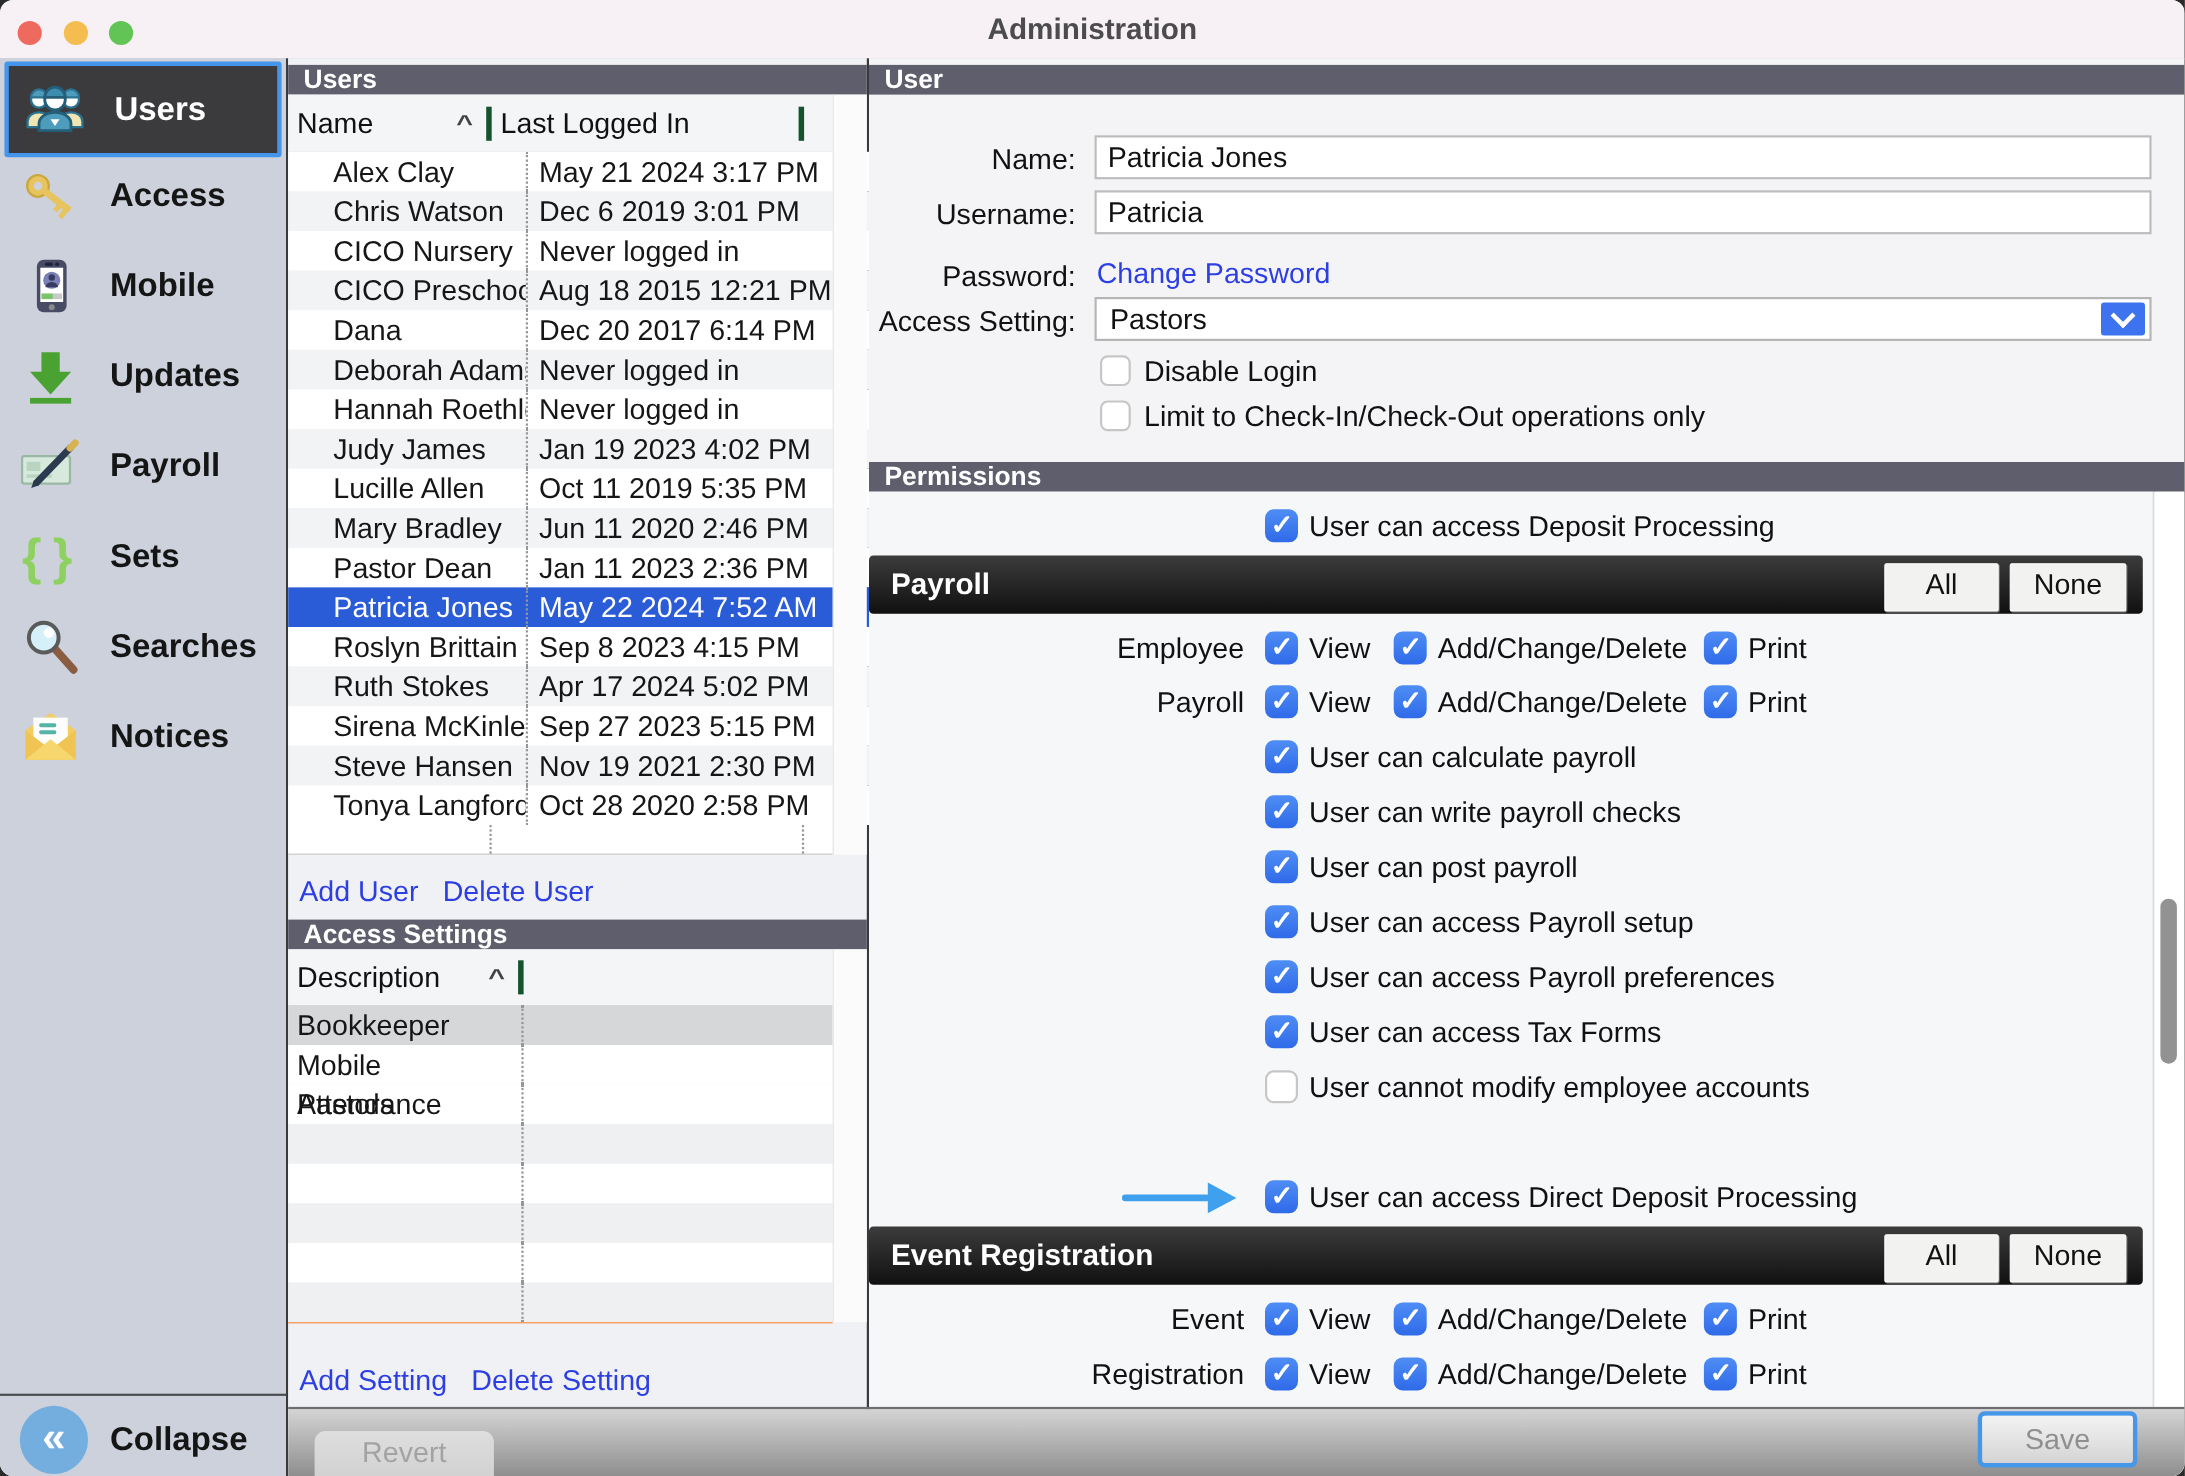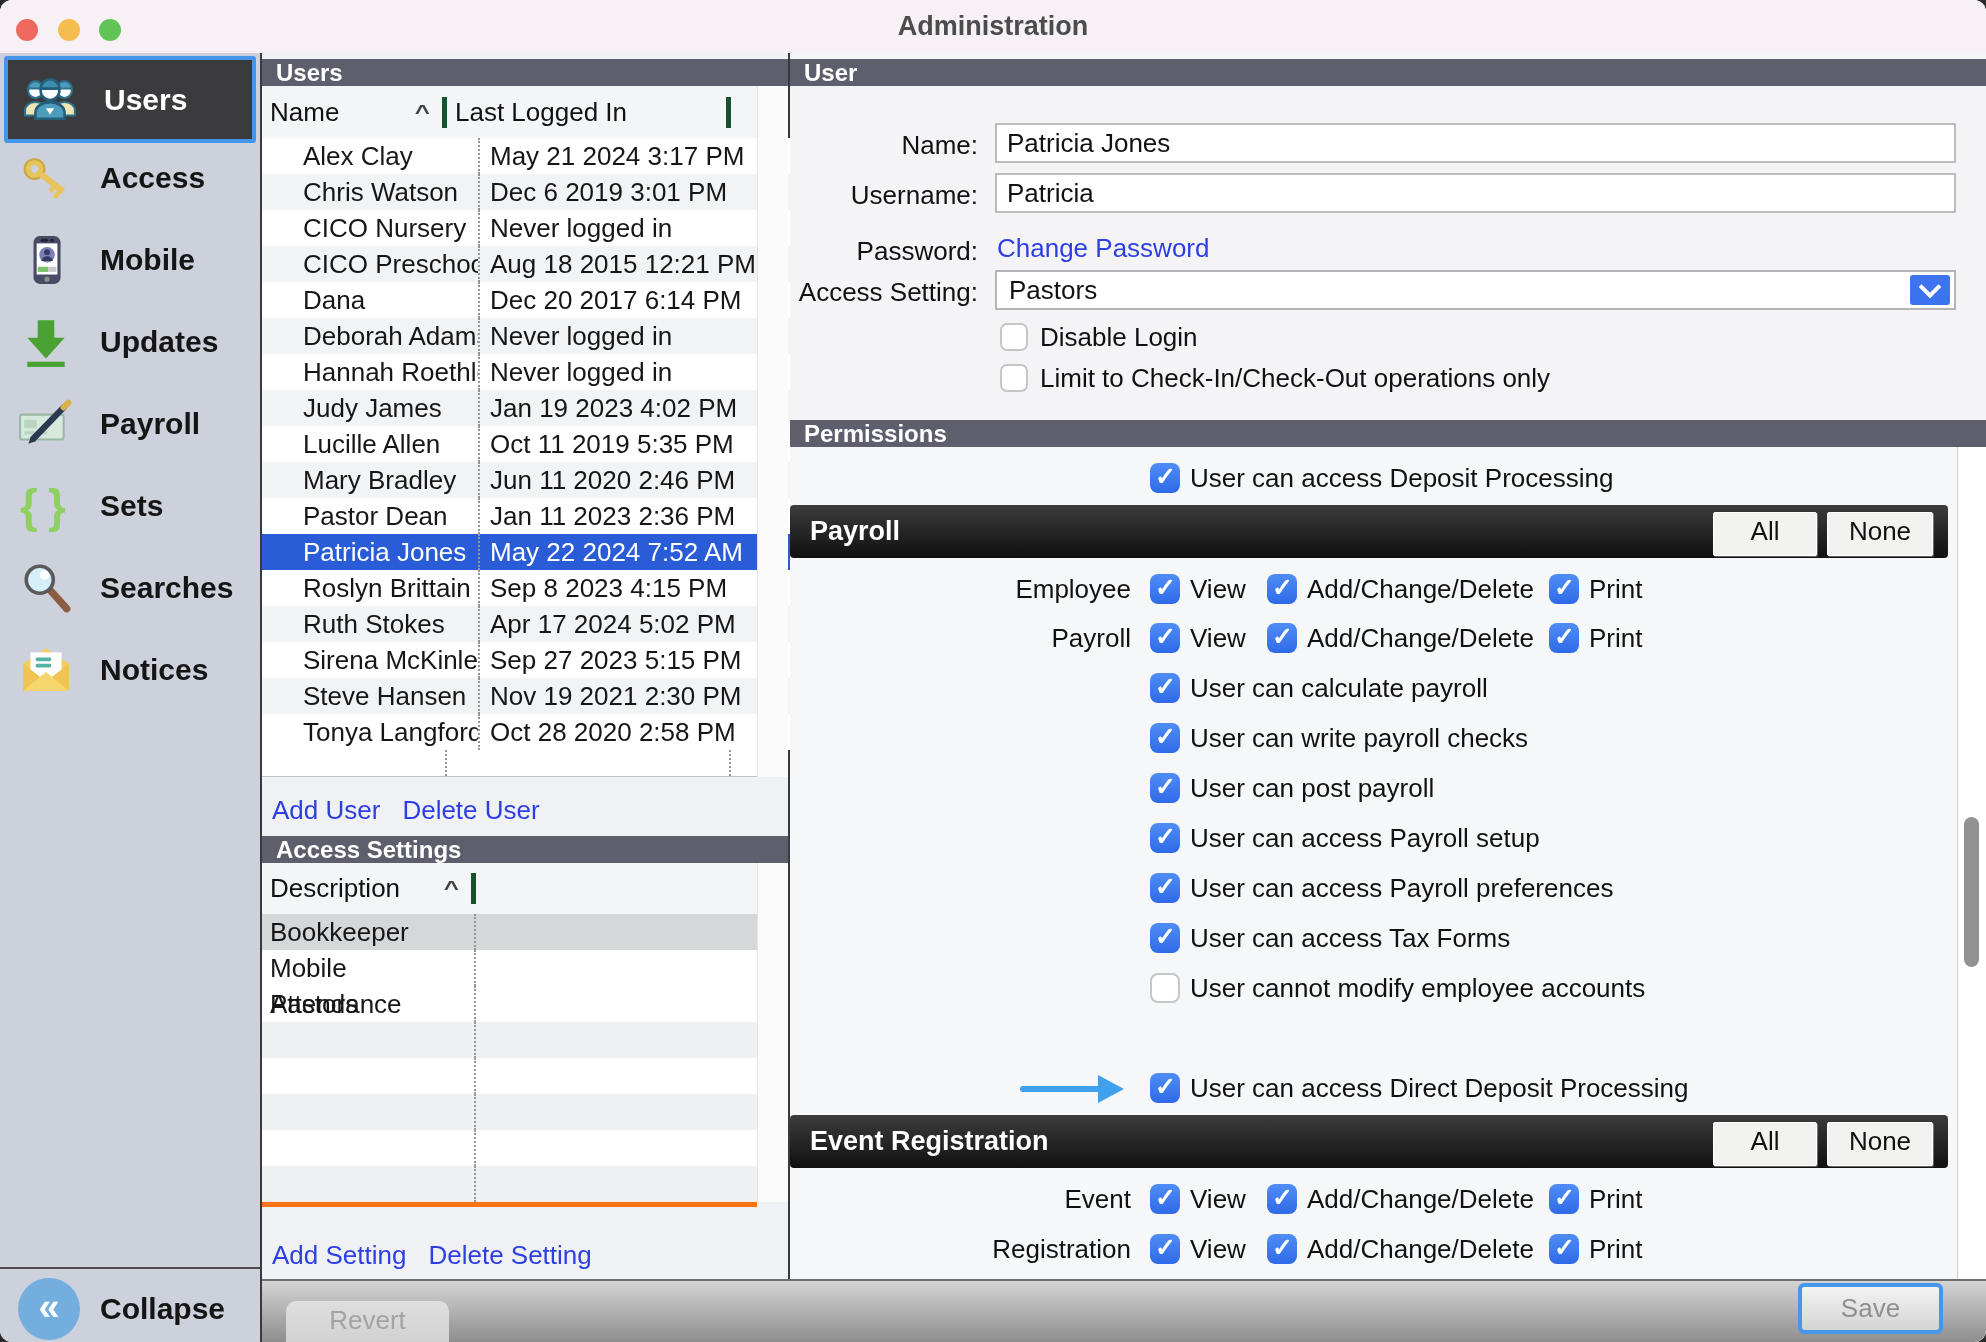--- a/index.html
+++ b/index.html
@@ -33,21 +33,21 @@
   .u-row:nth-child(odd){background:#ffffff;}
   .u-row.selected{background:#2b5cd7 !important;color:#fff;}
   .c1{width:185px;padding-left:8px;box-sizing:border-box;border-right:2px dotted #969696;overflow:hidden;white-space:nowrap;}
   .c2{width:284px;padding-left:10px;box-sizing:border-box;border-right:2px dotted #969696;overflow:hidden;white-space:nowrap;}
   .c3{flex:1;}
   #u-rows{position:absolute;left:0;top:85px;width:495px;}
   #u-empty{position:absolute;left:0;top:697px;width:495px;height:26px;background:#fff;border-bottom:1px solid #c4c4c4;display:flex;}
   .gutter{position:absolute;left:495px;width:31px;background:#fbfbfc;border-left:1px solid #e4e4e4;box-sizing:border-box;}
   .links{position:absolute;display:flex;gap:22px;font-size:26px;color:#2d3fe3;font-weight:500;}
   .links span{cursor:pointer;}
-  #s-rows{position:absolute;left:0;top:861px;width:495px;border-bottom:5px solid #f97316;}
+  #s-rows{position:absolute;left:0;top:861px;width:495px;border-bottom:1px solid #f97316;}
   .s-row{display:flex;width:495px;height:36px;line-height:36px;font-size:26px;color:#161616;background:#fff;}
   .s-row.alt{background:#eef0f2;}
   .s-row.sel{background:#d6d7d9;}
   .sc1{width:214px;padding-left:8px;box-sizing:border-box;border-right:2px dotted #969696;}
   .sc2{flex:1;}
   
   #right{position:absolute;left:790px;top:53px;width:1196px;height:1289px;background:#f4f4f6;}
   .f-label{position:absolute;left:0;width:188px;text-align:right;font-size:26px;color:#111;}
   .f-input{position:absolute;left:205px;width:961px;height:40px;border:2px solid #bcbcbc;background:#fff;font-size:26px;padding:0 10px;box-sizing:border-box;font-family:"Liberation Sans",sans-serif;color:#111;}
   #access-select{position:absolute;left:205px;top:217px;width:961px;height:40px;border:2px solid #b5b5b5;background:#fff;box-sizing:border-box;font-size:26px;color:#111;line-height:36px;padding-left:12px;}

